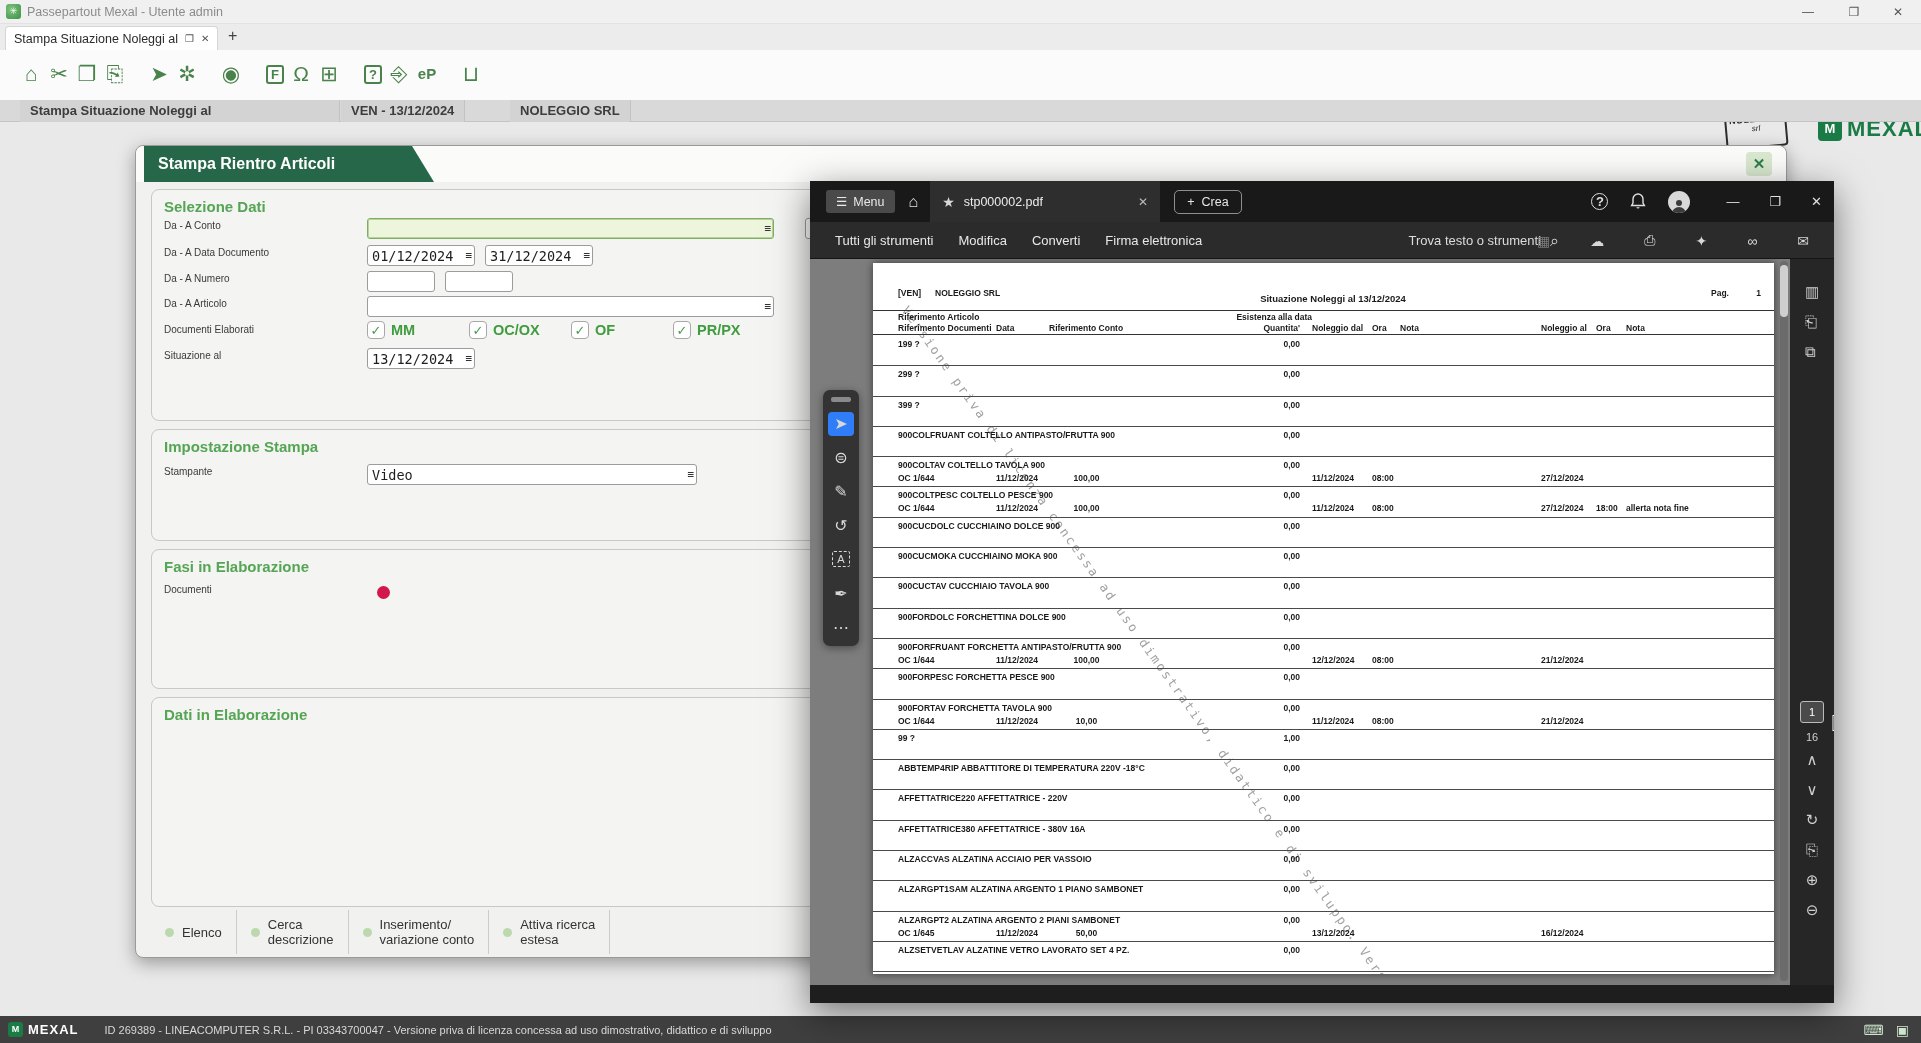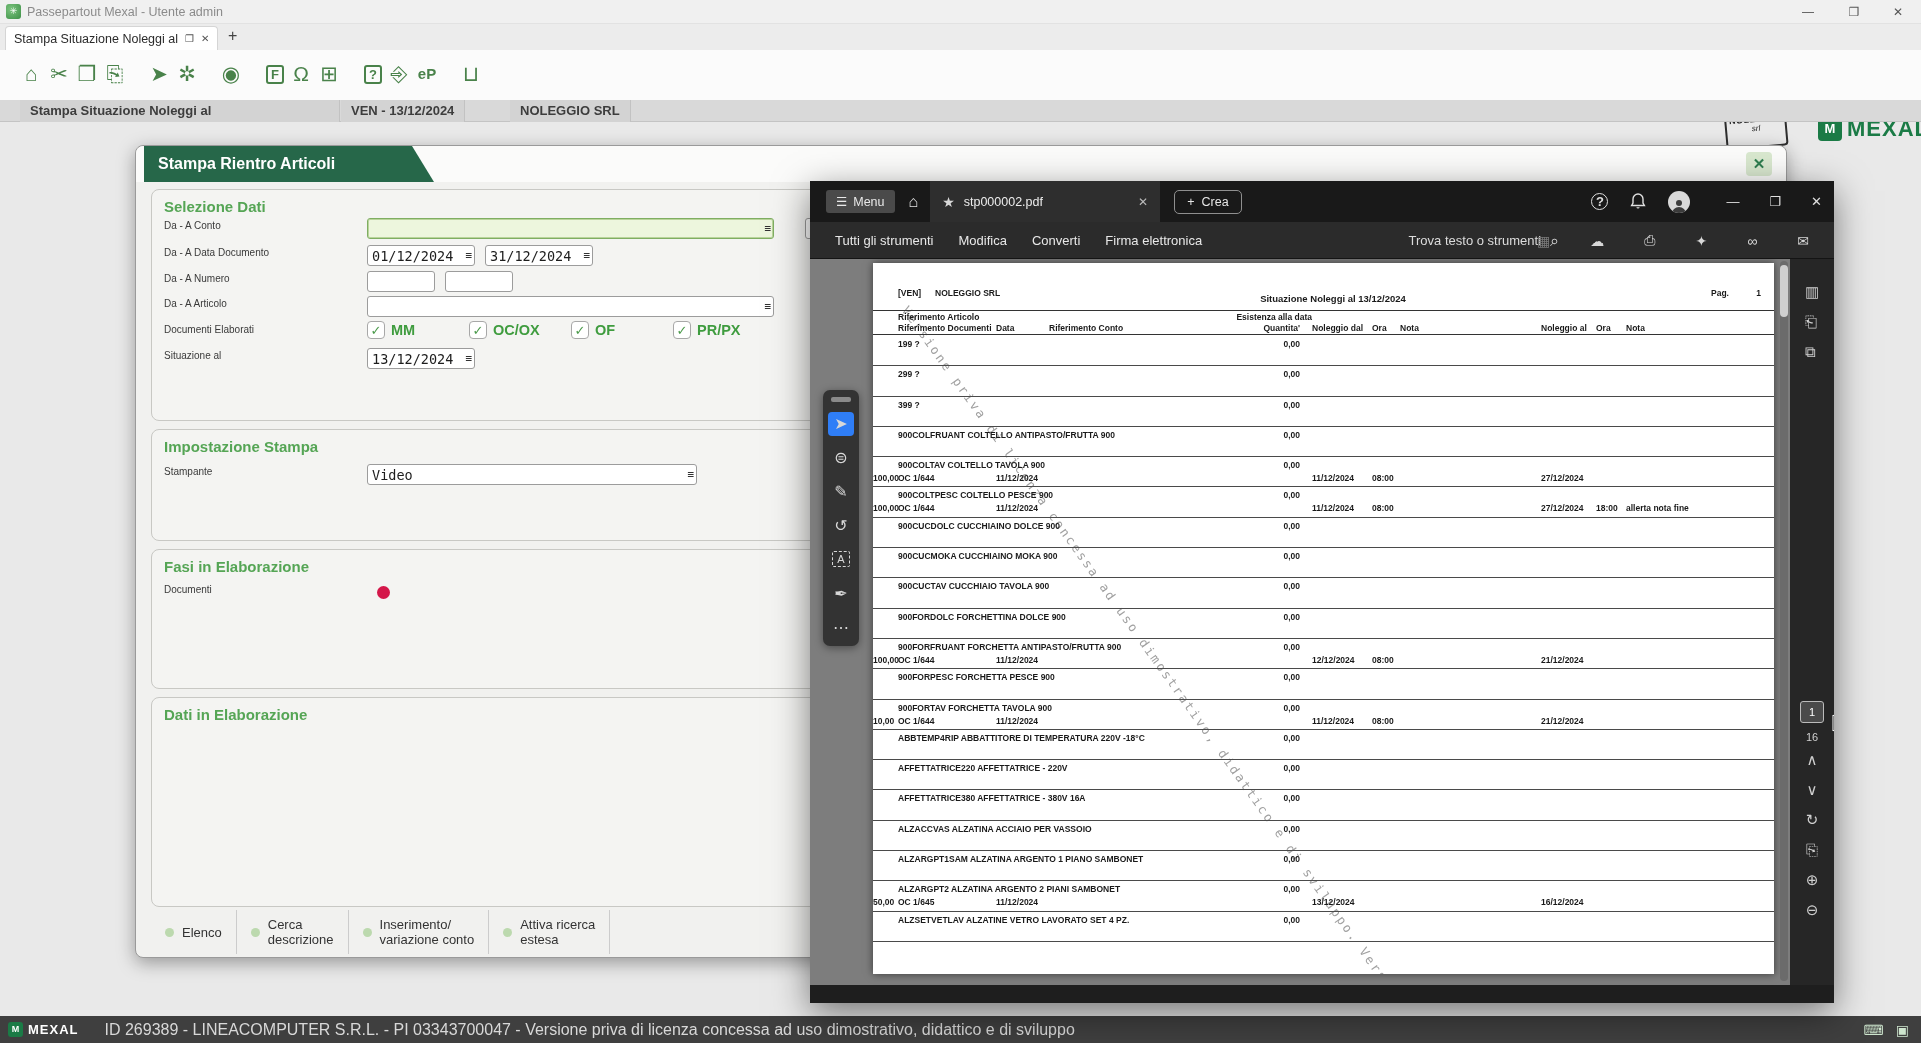--- a/index.html
+++ b/index.html
@@ -107,21 +107,21 @@
   .page span{position:absolute;white-space:nowrap;font-size:8.5px;font-weight:bold;font-family:"Liberation Sans",sans-serif;}
   .ph-title{font-size:9.5px !important;}
   .watermark{position:absolute;left:38px;top:40px;width:880px;transform:rotate(54.5deg);transform-origin:0 0;
              font-family:"DejaVu Sans Mono",monospace;font-size:12.5px;letter-spacing:2.2px;color:#909090;
              white-space:nowrap;opacity:.85;}
   .thead{position:absolute;left:0;top:47px;width:100%;height:25px;border-top:1px solid #333;border-bottom:1px solid #333;}
   .rows{position:absolute;left:0;top:73px;width:100%;}
   .prow{position:relative;height:30.3px;border-bottom:1px solid #4a4a4a;}
   .prow span{position:absolute;white-space:nowrap;font-size:8.5px;font-weight:bold;}
   .c-art{left:25px;top:3px;} .c-qty{left:0;width:427px;text-align:right;top:3px;font-weight:bold;}
-  .s-doc{left:25px;top:16px;} .s-date{left:123px;top:16px;} .s-q{left:0;width:427px;text-align:left;top:16px;}
+  .s-doc{left:25px;top:16px;} .s-date{left:123px;top:16px;} .s-q{left:0;width:427px;text-align:center;top:16px;}
   .s-dal{left:439px;top:16px;} .s-ora{left:499px;top:16px;} .s-al{left:668px;top:16px;}
   .s-ora2{left:723px;top:16px;} .s-nota2{left:753px;top:16px;}
 
   
   .lrail{position:absolute;left:13px;top:131px;width:36px;background:#333;border-radius:7px;padding:7px 0 6px;
          display:flex;flex-direction:column;align-items:center;gap:10px;box-shadow:0 2px 8px rgba(0,0,0,.4);}
   .grip{width:20px;height:5px;background:#8a8a8a;border-radius:2px;}
   .lico{color:#d8d8d8;font-size:16px;width:26px;height:24px;text-align:center;line-height:24px;}
   .lico.sel{background:#2f7ef7;border-radius:4px;}
   .abox{font-size:11px;border:1px dashed #d8d8d8;border-radius:2px;width:18px;height:16px;line-height:15px;margin:3px auto;}
@@ -138,21 +138,21 @@
   .sizelbl{position:absolute;left:22px;top:2px;color:#e8e8e8;font-size:10.5px;}
   .hscroll{position:absolute;left:200px;top:1px;width:762px;height:16px;background:#e9e9e9;}
   .harrow{position:absolute;top:0;width:16px;height:16px;color:#555;font-size:9px;text-align:center;line-height:16px;background:#dcdcdc;}
   .hthumb{position:absolute;left:18px;top:2px;width:240px;height:12px;background:#b5b5b5;border-radius:2px;}
 
   
   .statusbar{position:absolute;left:0;top:1016px;width:1921px;height:27px;background:#3f3f3f;display:flex;align-items:center;}
   .sb-sq{width:15px;height:15px;background:#1b7b46;border-radius:3px;color:#fff;font-size:9px;line-height:15px;
          text-align:center;font-weight:bold;margin:0 5px 0 8px;}
   .sb-brand{color:#fff;font-weight:bold;font-size:13px;letter-spacing:1px;margin-right:26px;}
-  .sb-text{color:#d8d8d8;font-size:16px;}
+  .sb-text{color:#d8d8d8;font-size:11px;}
   .sb-icons{position:absolute;right:12px;display:flex;gap:12px;color:#cde5cd;font-size:14px;}
 
   .cursor-svg{position:absolute;left:1022px;top:455px;z-index:9;}
 </style>
 </head>
 <body>
 
 <div class="screen">
 
   <div class="titlebar">
@@ -476,20 +476,24 @@
               <span class="c-art">900FORTAV FORCHETTA TAVOLA 900</span>
               <span class="c-qty">0,00</span>
               <span class="s-doc">OC 1/644</span>
               <span class="s-date">11/12/2024</span>
               <span class="s-q">10,00</span>
               <span class="s-dal">11/12/2024</span>
               <span class="s-ora">08:00</span>
               <span class="s-al">21/12/2024</span>
             </div>
             <div class="prow">
+              <span class="c-art">99 ?</span>
+              <span class="c-qty">1,00</span>
+            </div>
+            <div class="prow">
               <span class="c-art">ABBTEMP4RIP ABBATTITORE DI TEMPERATURA 220V -18°C</span>
               <span class="c-qty">0,00</span>
             </div>
             <div class="prow">
               <span class="c-art">AFFETTATRICE220 AFFETTATRICE - 220V</span>
               <span class="c-qty">0,00</span>
             </div>
             <div class="prow">
               <span class="c-art">AFFETTATRICE380 AFFETTATRICE - 380V 16A</span>
               <span class="c-qty">0,00</span>

